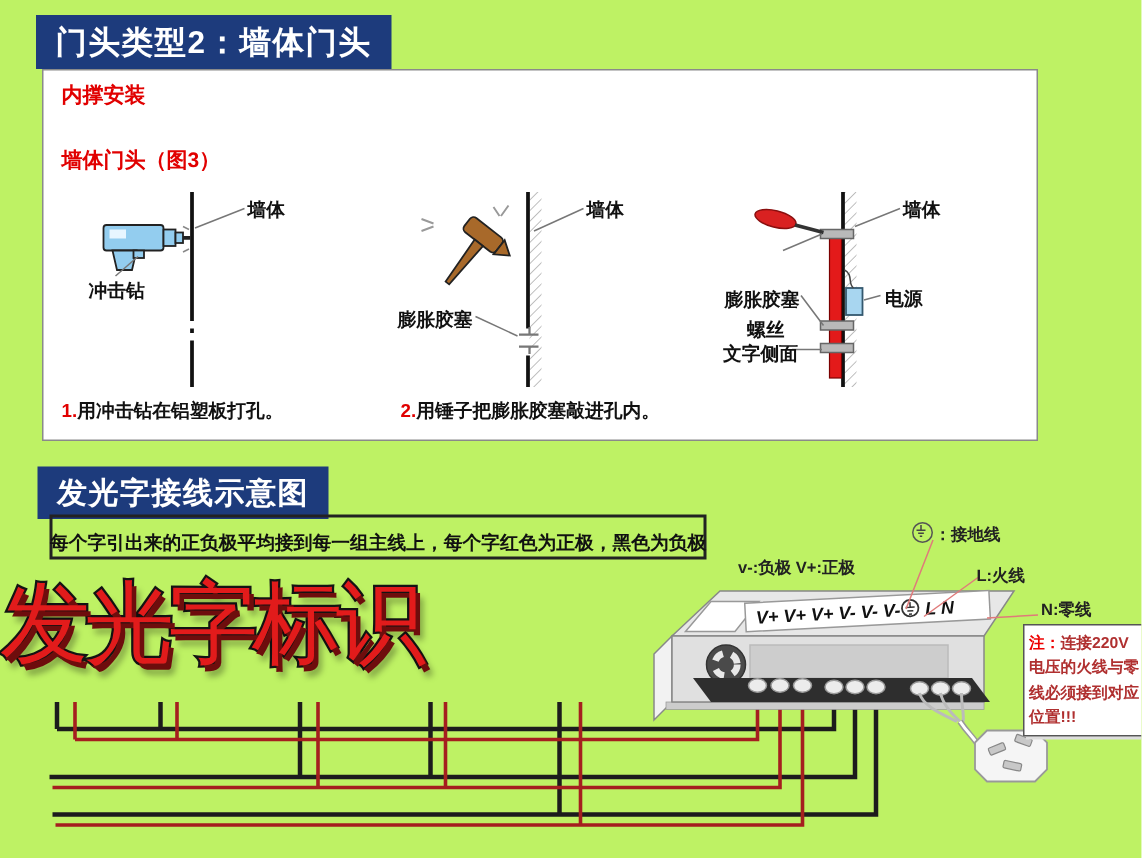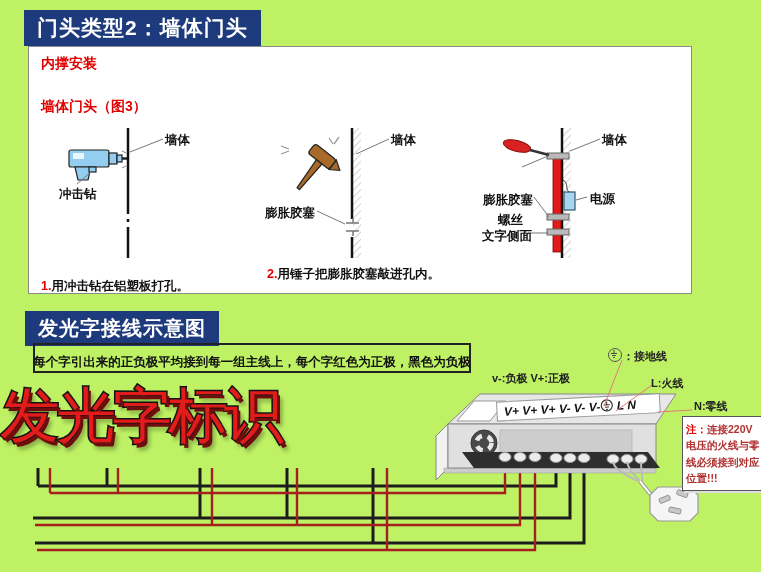--- a/index.html
+++ b/index.html
@@ -112,21 +112,21 @@
     <div class="dlabel" style="left:136px;top:85px;">墙体</div>
     <div class="dlabel" style="left:30px;top:139px;">冲击钻</div>
     <div class="dlabel" style="left:362px;top:85px;">墙体</div>
     <div class="dlabel" style="left:236px;top:158px;">膨胀胶塞</div>
     <div class="dlabel" style="left:573px;top:85px;">墙体</div>
     <div class="dlabel" style="left:469px;top:119px;margin-top:46px;">螺丝</div>
     <div class="dlabel" style="left:454px;top:145px;">膨胀胶塞</div>
     <div class="dlabel" style="left:561px;top:144px;">电源</div>
     <div class="dlabel" style="left:453px;top:181px;">文字侧面</div>
 
-    <div class="caption" style="left:12px;top:219px;margin-top:12px;"><span class="num">1.</span><span>用冲击钻在铝塑板打孔。</span></div>
+    <div class="caption" style="left:12px;top:219px;"><span class="num">1.</span><span>用冲击钻在铝塑板打孔。</span></div>
     <div class="caption" style="left:238px;top:219px;"><span class="num">2.</span><span>用锤子把膨胀胶塞敲进孔内。</span></div>
   </div>
 
   <div class="titlebar" id="title2">发光字接线示意图</div>
 
   <div class="rulebox">
     <span>每个字引出来的正负极平均接到每一组主线上，每个字红色为正极，黑色为负极</span>
   </div>
 
   <div class="sign">发光字标识</div>

